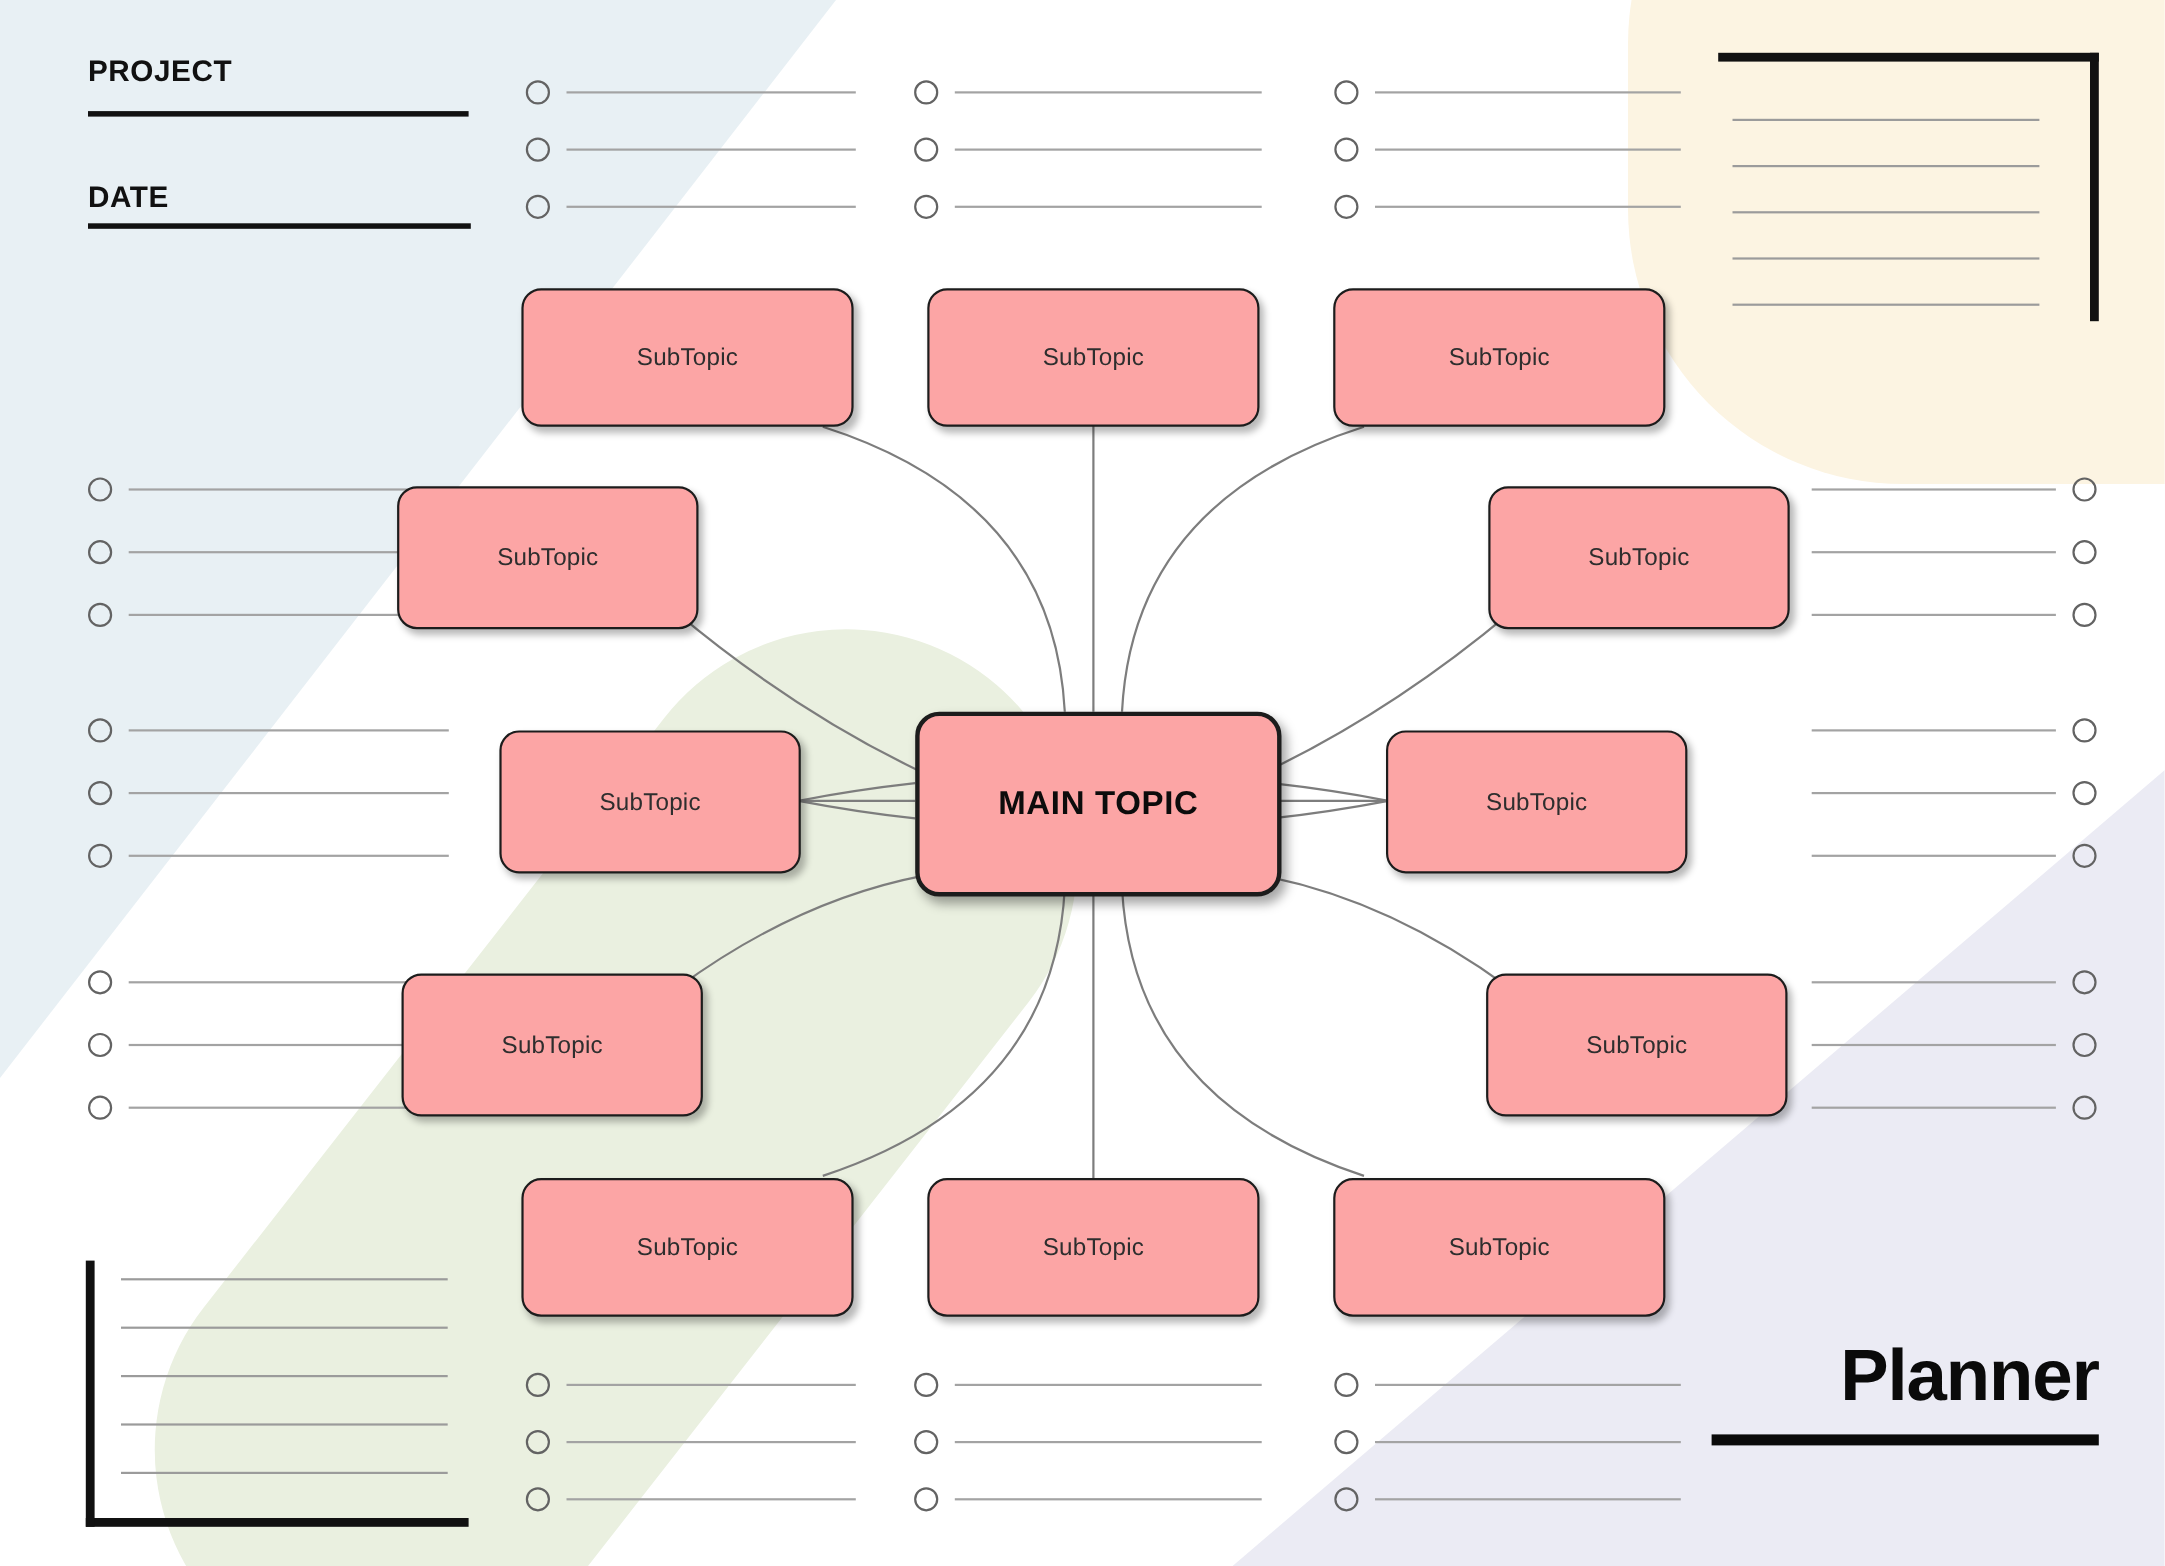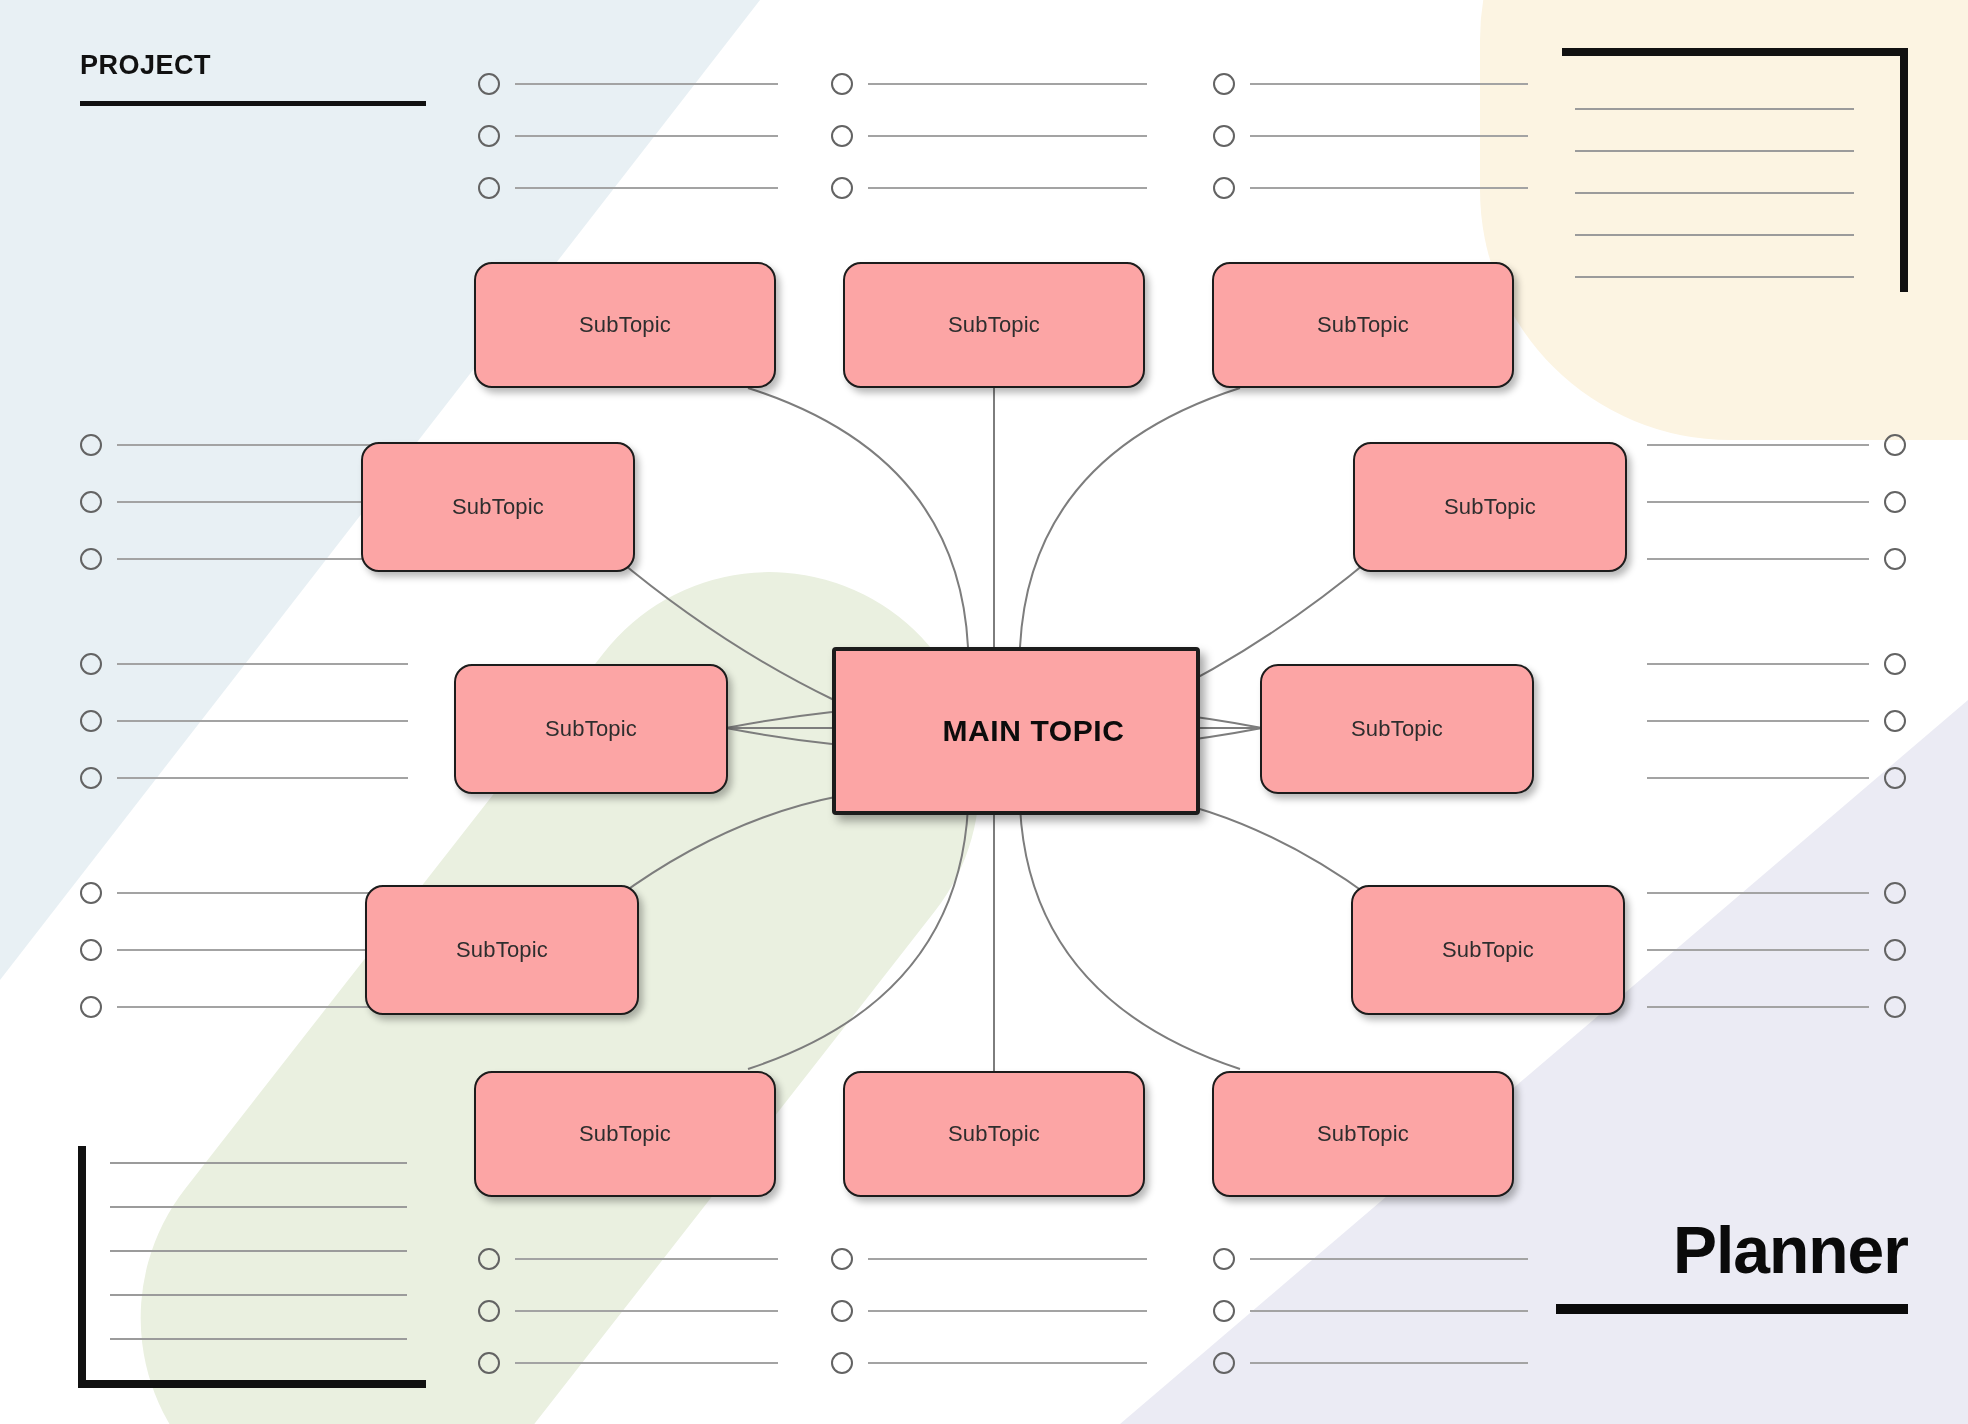--- a/index.html
+++ b/index.html
@@ -14,24 +14,23 @@
   
   .tbox {
     position:absolute; background:#fca5a5;
     border:2.5px solid #1c1c1c; border-radius:18px;
     box-shadow:4px 5px 7px rgba(0,0,0,.28);
     display:flex; align-items:center; justify-content:center;
     font-size:22px; color:#2e2e2e; letter-spacing:.2px;
     z-index:3;
   }
   .tbox.main {
-    border-width:4px; border-radius:4px;
+    border-width:4px; border-radius:22px;
     font-size:30px; font-weight:600; letter-spacing:.6px; color:#0c0c0c;
     box-shadow:5px 6px 10px rgba(0,0,0,.35);
-    padding-left:35px;
   }
 
   
   .bullets { position:absolute; display:flex; flex-direction:column; z-index:2; }
   .bullets .row { display:flex; align-items:center; height:24px; }
   .bullets.gap52 .row + .row { margin-top:28px; }
   .bullets.gap57 .row + .row { margin-top:33px; }
   .dot {
     width:18px; height:18px; flex:0 0 auto;
     border:2.5px solid #636363; border-radius:50%;
@@ -108,20 +107,24 @@
       <path d="M 994 807 L 994 1073"></path>
       <path d="M 968 807 Q 958 1000 748 1069"></path>
       <path d="M 1020 807 Q 1030 1000 1240 1069"></path>
     </g>
   </svg>
 
   <div class="field field-project">
     <div class="field-label">PROJECT</div>
     <div class="field-rule"></div>
   </div>
+  <div class="field field-date">
+    <div class="field-label">DATE</div>
+    <div class="field-rule"></div>
+  </div>
 
   <div class="note note-tr">
     <span class="nline"></span>
     <span class="nline"></span>
     <span class="nline"></span>
     <span class="nline"></span>
     <span class="nline"></span>
   </div>
   <div class="note note-bl">
     <span class="nline"></span>

